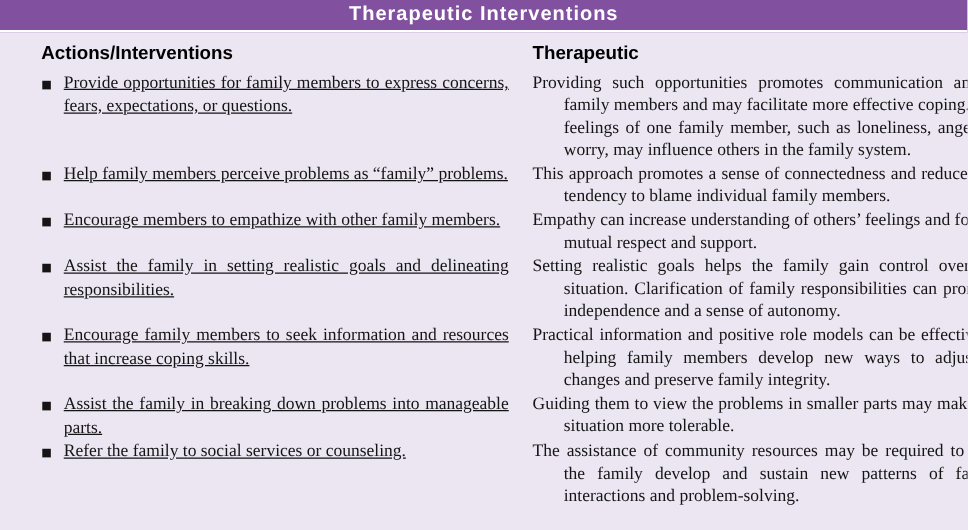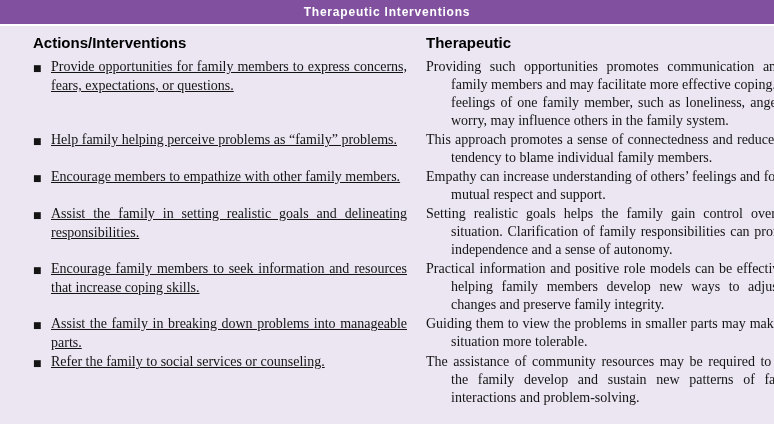--- a/index.html
+++ b/index.html
@@ -13,21 +13,21 @@
   .title-bar {
     height: 24px;
     background: #8151a0;
     border-bottom: 2px solid #ffffff;
     display: flex; align-items: center; justify-content: center;
   }
   .title-bar .title {
     color: #ffffff;
     font-family: "Liberation Sans", sans-serif;
     font-weight: bold;
-    font-size: 12px;
+    font-size: 16px;
     letter-spacing: 0.8px;
   }
   .content { padding: 0 2px 0 4px; }
   table.tx { border-collapse: collapse; table-layout: fixed; width: 768px; margin-left: 29px; }
   col.c1 { width: 393px; }
   col.c2 { width: 375px; }
   th {
     font-family: "Liberation Sans", sans-serif;
     font-weight: bold;
     font-size: 15px;
@@ -83,21 +83,21 @@
       <tr>
         <td class="action-cell">
           <div class="action-body"><span class="bullet">■</span><span>Provide opportunities for family members to express concerns, fears, expectations, or questions.</span></div>
         </td>
         <td>
           <div class="rationale-body">Providing such opportunities promotes communication among family members and may facilitate more effective coping. The feelings of one family member, such as loneliness, anger, or worry, may influence others in the family system.</div>
         </td>
       </tr>
       <tr>
         <td class="action-cell">
-          <div class="action-body"><span class="bullet">■</span><span>Help family helping perceive problems as “family” problems.</span></div>
+          <div class="action-body"><span class="bullet">■</span><span>Help family members perceive problems as “family” problems.</span></div>
         </td>
         <td>
           <div class="rationale-body">This approach promotes a sense of connectedness and reduces the tendency to blame individual family members.</div>
         </td>
       </tr>
       <tr>
         <td class="action-cell">
           <div class="action-body"><span class="bullet">■</span><span>Encourage members to empathize with other family members.</span></div>
         </td>
         <td>

